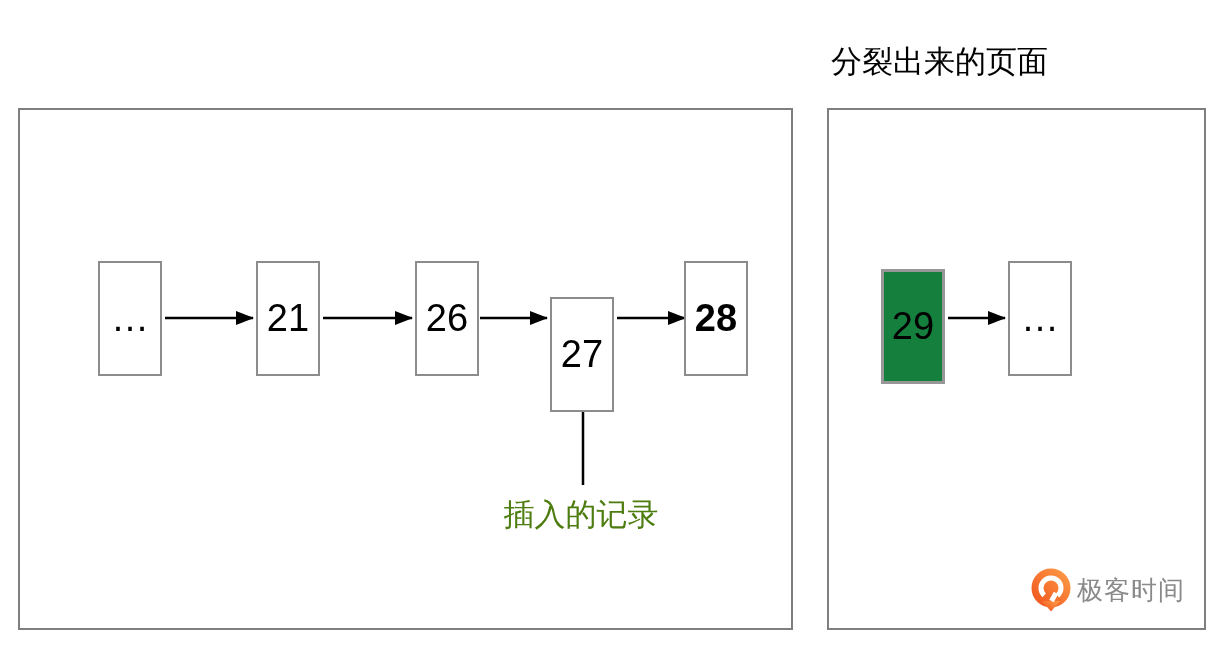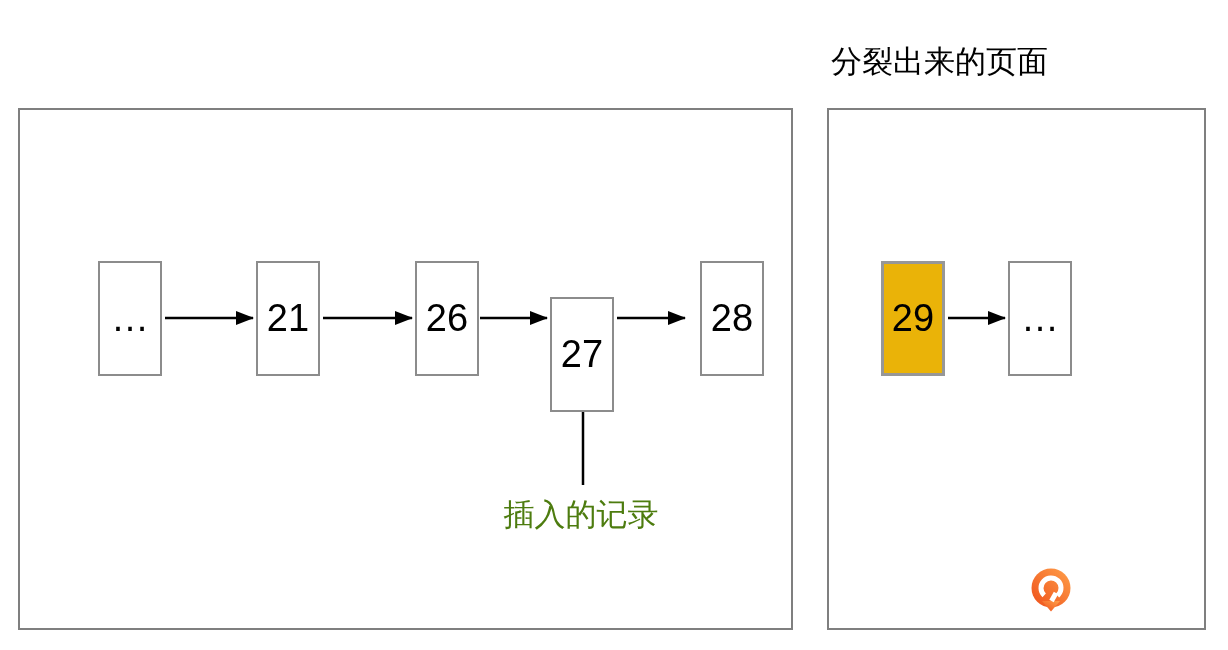--- a/index.html
+++ b/index.html
@@ -43,27 +43,28 @@
     background: #ffffff;
     display: flex;
     align-items: center;
     justify-content: center;
     font-size: 38px;
     color: #000000;
     z-index: 2;
   }
   .node.shaded {
     border: 3px solid #979797;
-    background: #eab308;
+    background: #15803d;
+    margin-top: 8px;
   }
   .n-dots-l { left: 98px; }
   .n-25     { left: 256px; }
   .n-26     { left: 415px; }
   .n-27     { left: 550px; margin-top: 36px; }
-  .n-28     { left: 700px; }
+  .n-28     { left: 684px; font-weight: bold; }
   .n-29     { left: 881px; }
   .n-dots-r { left: 1008px; }
   .arrows-layer {
     position: absolute;
     left: 0;
     top: 0;
     width: 1228px;
     height: 650px;
     z-index: 1;
     pointer-events: none;
@@ -137,15 +138,16 @@
         <linearGradient id="lg" x1="0" y1="1" x2="1" y2="0">
           <stop offset="0" stop-color="#ee4f1a"></stop>
           <stop offset="1" stop-color="#ffa04a"></stop>
         </linearGradient>
       </defs>
       <circle cx="20" cy="20" r="19.5" fill="url(#lg)"></circle>
       <path d="M11,33 L20,43.5 L29,33 Z" fill="url(#lg)"></path>
       <circle cx="20" cy="20" r="10" fill="none" stroke="#ffffff" stroke-width="5" stroke-dasharray="48 14.8" transform="rotate(133 20 20)"></circle>
       <line x1="25" y1="25" x2="20.5" y2="33" stroke="#ffffff" stroke-width="5"></line>
     </svg>
+    <span class="logo-text">极客时间</span>
   </div>
 
 </div>
 
 </body></html>

